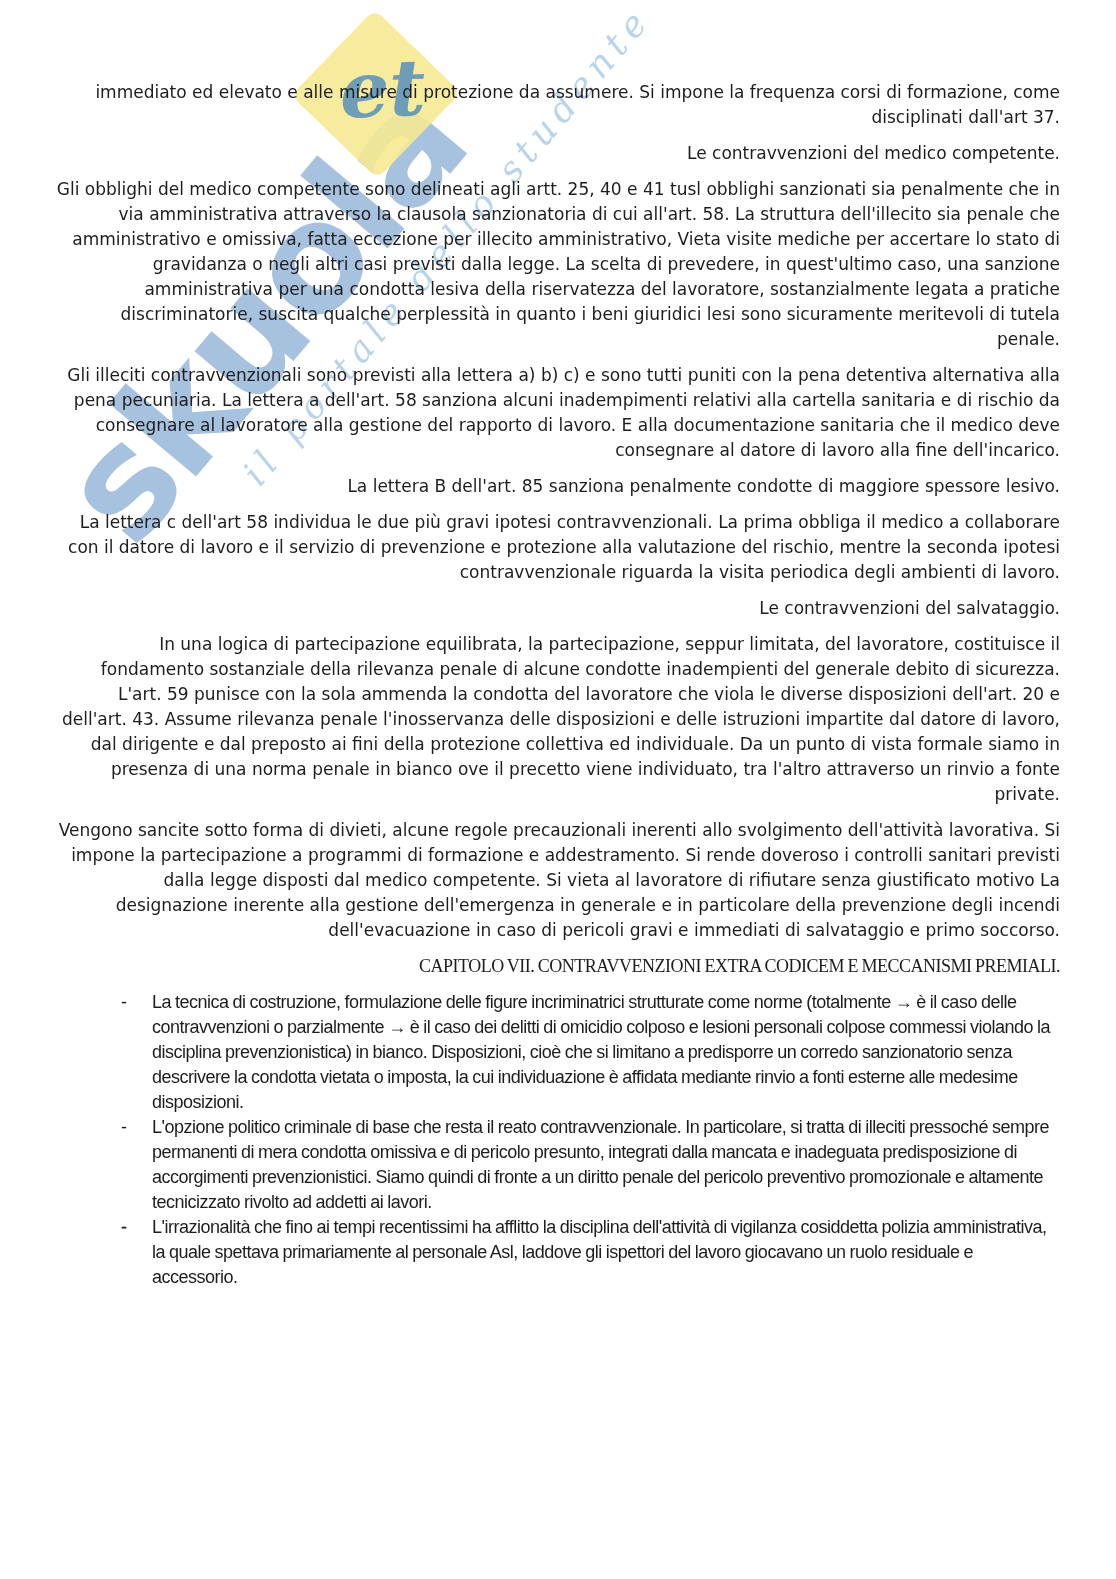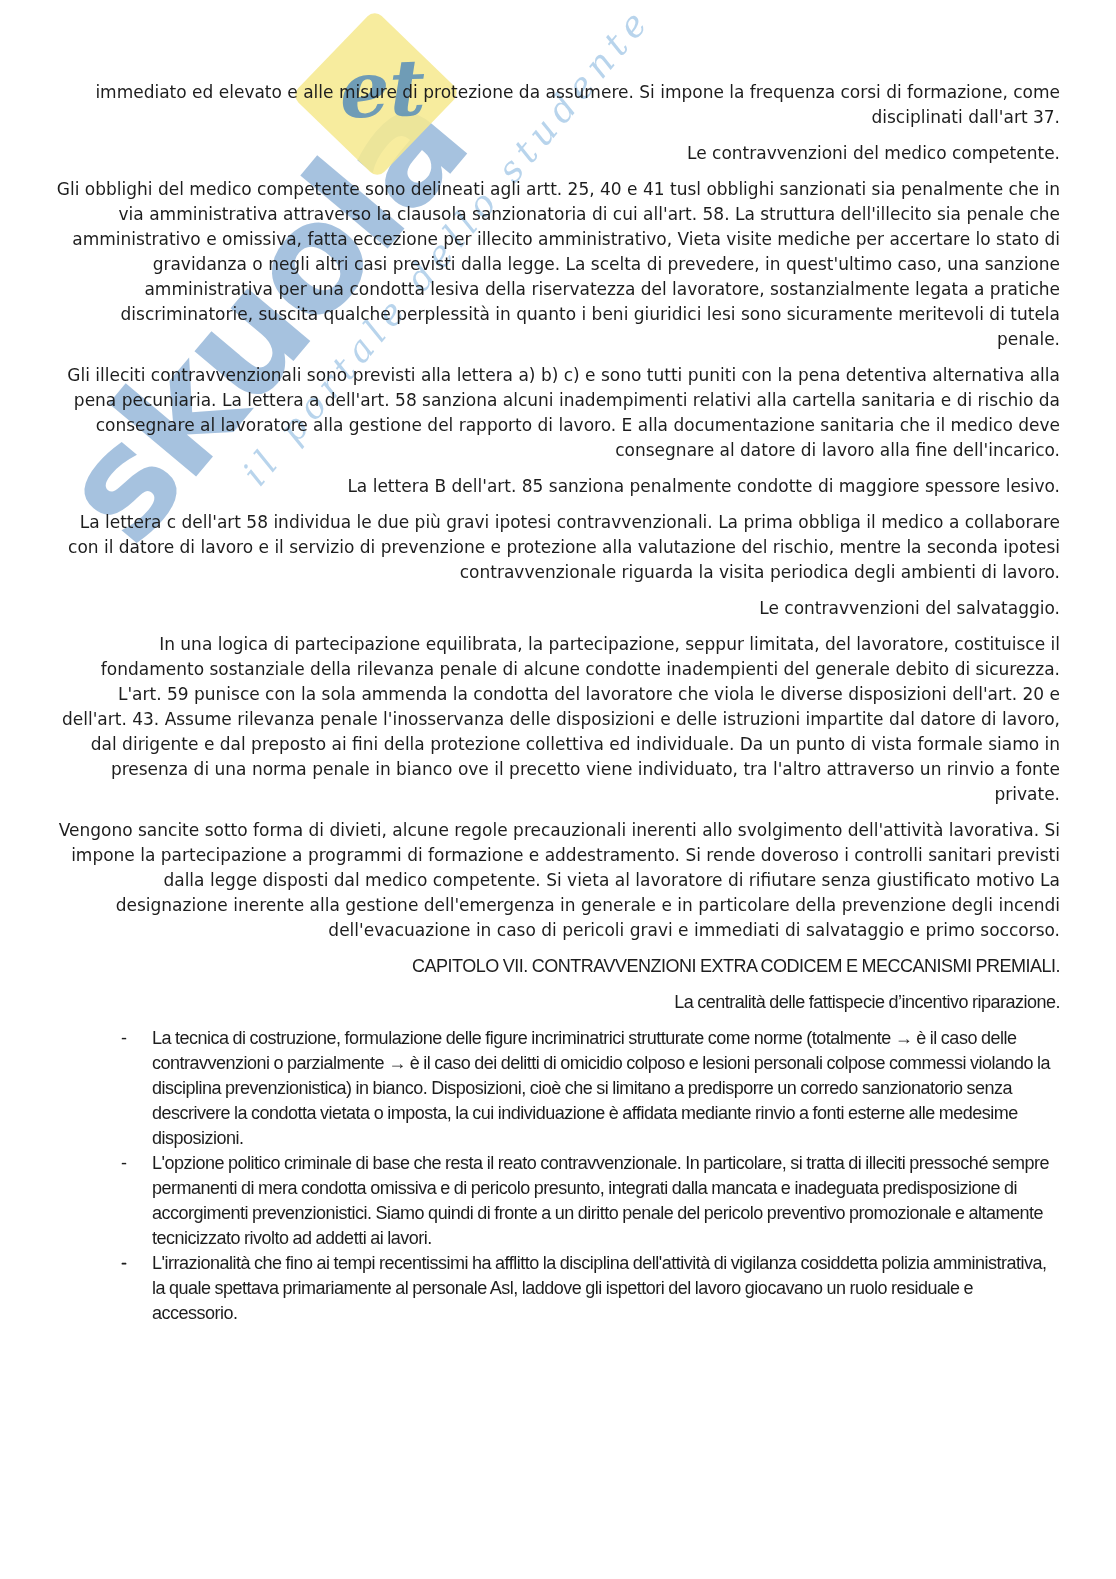--- a/index.html
+++ b/index.html
@@ -79,20 +79,21 @@
     font-family: "Liberation Sans", sans-serif;
     letter-spacing: -0.5px;
     word-spacing: -0.5px;
     font-size: 18px;
     line-height: 25px;
   }
   .squeeze {
     transform: scaleX(0.88);
     transform-origin: 0 50%;
     white-space: nowrap;
+    font-family: Liberation Serif, serif;
   }
   ul.dash-list {
     list-style: none;
     margin: 0; padding: 0;
     margin-top: 11px;
   }
   ul.dash-list li {
     position: relative;
     padding-left: 98px;
     font-size: 18px;
@@ -131,21 +132,20 @@
   <p class="para">La lettera c dell'art 58 individua le due più gravi ipotesi contravvenzionali. La prima obbliga il medico a collaborare con il datore di lavoro e il servizio di prevenzione e protezione alla valutazione del rischio, mentre la seconda ipotesi contravvenzionale riguarda la visita periodica degli ambienti di lavoro.</p>
 
   <p class="heading">Le contravvenzioni del salvataggio.</p>
 
   <p class="para">In una logica di partecipazione equilibrata, la partecipazione, seppur limitata, del lavoratore, costituisce il fondamento sostanziale della rilevanza penale di alcune condotte inadempienti del generale debito di sicurezza. L'art. 59 punisce con la sola ammenda la condotta del lavoratore che viola le diverse disposizioni dell'art. 20 e dell'art. 43. Assume rilevanza penale l'inosservanza delle disposizioni e delle istruzioni impartite dal datore di lavoro, dal dirigente e dal preposto ai fini della protezione collettiva ed individuale. Da un punto di vista formale siamo in presenza di una norma penale in bianco ove il precetto viene individuato, tra l'altro attraverso un rinvio a fonte private.</p>
 
   <p class="para">Vengono sancite sotto forma di divieti, alcune regole precauzionali inerenti allo svolgimento dell'attività lavorativa. Si impone la partecipazione a programmi di formazione e addestramento. Si rende doveroso i controlli sanitari previsti dalla legge disposti dal medico competente. Si vieta al lavoratore di rifiutare senza giustificato motivo La designazione inerente alla gestione dell'emergenza in generale e in particolare della prevenzione degli incendi dell'evacuazione in caso di pericoli gravi e immediati di salvataggio e primo soccorso.</p>
 
   <p class="para condensed"><span class="squeeze">CAPITOLO VII. CONTRAVVENZIONI EXTRA CODICEM E MECCANISMI PREMIALI.</span></p>
 
-  <p class="para condensed"><span class="squeeze">La centralità delle fattispecie d’incentivo riparazione.</span></p>
 
 
   <ul class="dash-list condensed">
     <li>
       <span class="dash">-</span>
       <span>La tecnica di costruzione, formulazione delle figure incriminatrici strutturate come norme (totalmente → è il caso delle contravvenzioni o parzialmente → è il caso dei delitti di omicidio colposo e lesioni personali colpose commessi violando la disciplina prevenzionistica) in bianco. Disposizioni, cioè che si limitano a predisporre un corredo sanzionatorio senza descrivere la condotta vietata o imposta, la cui individuazione è affidata mediante rinvio a fonti esterne alle medesime disposizioni.</span>
     </li>
     <li>
       <span class="dash">-</span>
       <span>L'opzione politico criminale di base che resta il reato contravvenzionale. In particolare, si tratta di illeciti pressoché sempre permanenti di mera condotta omissiva e di pericolo presunto, integrati dalla mancata e inadeguata predisposizione di accorgimenti prevenzionistici. Siamo quindi di fronte a un diritto penale del pericolo preventivo promozionale e altamente tecnicizzato rivolto ad addetti ai lavori.</span>

